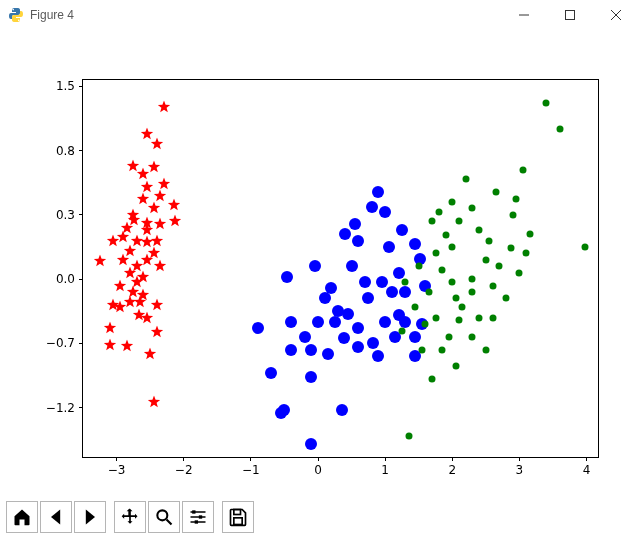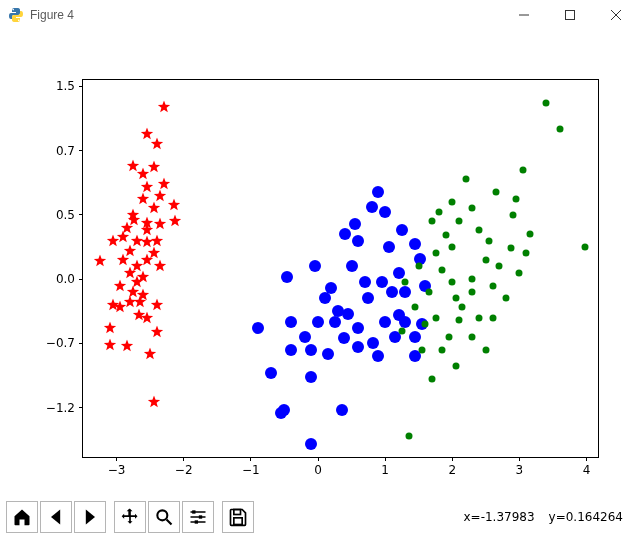--- a/index.html
+++ b/index.html
@@ -83,23 +83,23 @@
       <div class="tick-label tick-x" style="left: 436.429px;">3</div>
       <div class="tick-mark-x" style="left: 503.071px;"></div>
       <div class="tick-label tick-x" style="left: 503.571px;">4</div>
       <div class="tick-mark-y" style="top: 327.11px;"></div>
       <div class="tick-label tick-y" style="top: 327.61px;">−1.2</div>
       <div class="tick-mark-y" style="top: 262.873px;"></div>
       <div class="tick-label tick-y" style="top: 263.373px;">−0.7</div>
       <div class="tick-mark-y" style="top: 198.636px;"></div>
       <div class="tick-label tick-y" style="top: 199.136px;">0.0</div>
       <div class="tick-mark-y" style="top: 134.398px;"></div>
-      <div class="tick-label tick-y" style="top: 134.898px;">0.5</div>
+      <div class="tick-label tick-y" style="top: 134.898px;">0.3</div>
       <div class="tick-mark-y" style="top: 70.161px;"></div>
-      <div class="tick-label tick-y" style="top: 70.661px;">0.7</div>
+      <div class="tick-label tick-y" style="top: 70.661px;">0.8</div>
       <div class="tick-mark-y" style="top: 5.92373px;"></div>
       <div class="tick-label tick-y" style="top: 6.42373px;">1.5</div>
       <div class="pt pt-red" style="left: 16.7857px; top: 181.149px;">
         <svg width="13" height="13">
           <polygon points="6.50,0.00 8.10,4.29 12.68,4.49 9.10,7.34 10.32,11.76 6.50,9.23 2.68,11.76 3.90,7.34 0.32,4.49 4.90,4.29" fill="#ff0000"></polygon>
         </svg>
       </div>
       <div class="pt pt-red" style="left: 26.8571px; top: 264.658px;">
         <svg width="13" height="13">
           <polygon points="6.50,0.00 8.10,4.29 12.68,4.49 9.10,7.34 10.32,11.76 6.50,9.23 2.68,11.76 3.90,7.34 0.32,4.49 4.90,4.29" fill="#ff0000"></polygon>
@@ -492,17 +492,13 @@
   <div class="tool-group">
     <div class="tool-btn" title="Save figure">
       <svg width="20" height="20" viewBox="0 0 24 24">
           <path d="M4 3h13l4 4v14a1 1 0 0 1-1 1H4a1 1 0 0 1-1-1V4a1 1 0 0 1 1-1z" fill="none" stroke="#000" stroke-width="2"></path>
           <rect x="7" y="3" width="8" height="6" fill="none" stroke="#000" stroke-width="2"></rect>
           <rect x="7" y="13" width="10" height="8" fill="none" stroke="#000" stroke-width="2"></rect>
         </svg>
     </div>
   </div>
   <div class="spacer"></div>
-  <div class="coord">
-    <span>x=-1.37983</span>
-    <span>y=0.164264</span>
-  </div>
 </div>
 
 </body></html>

